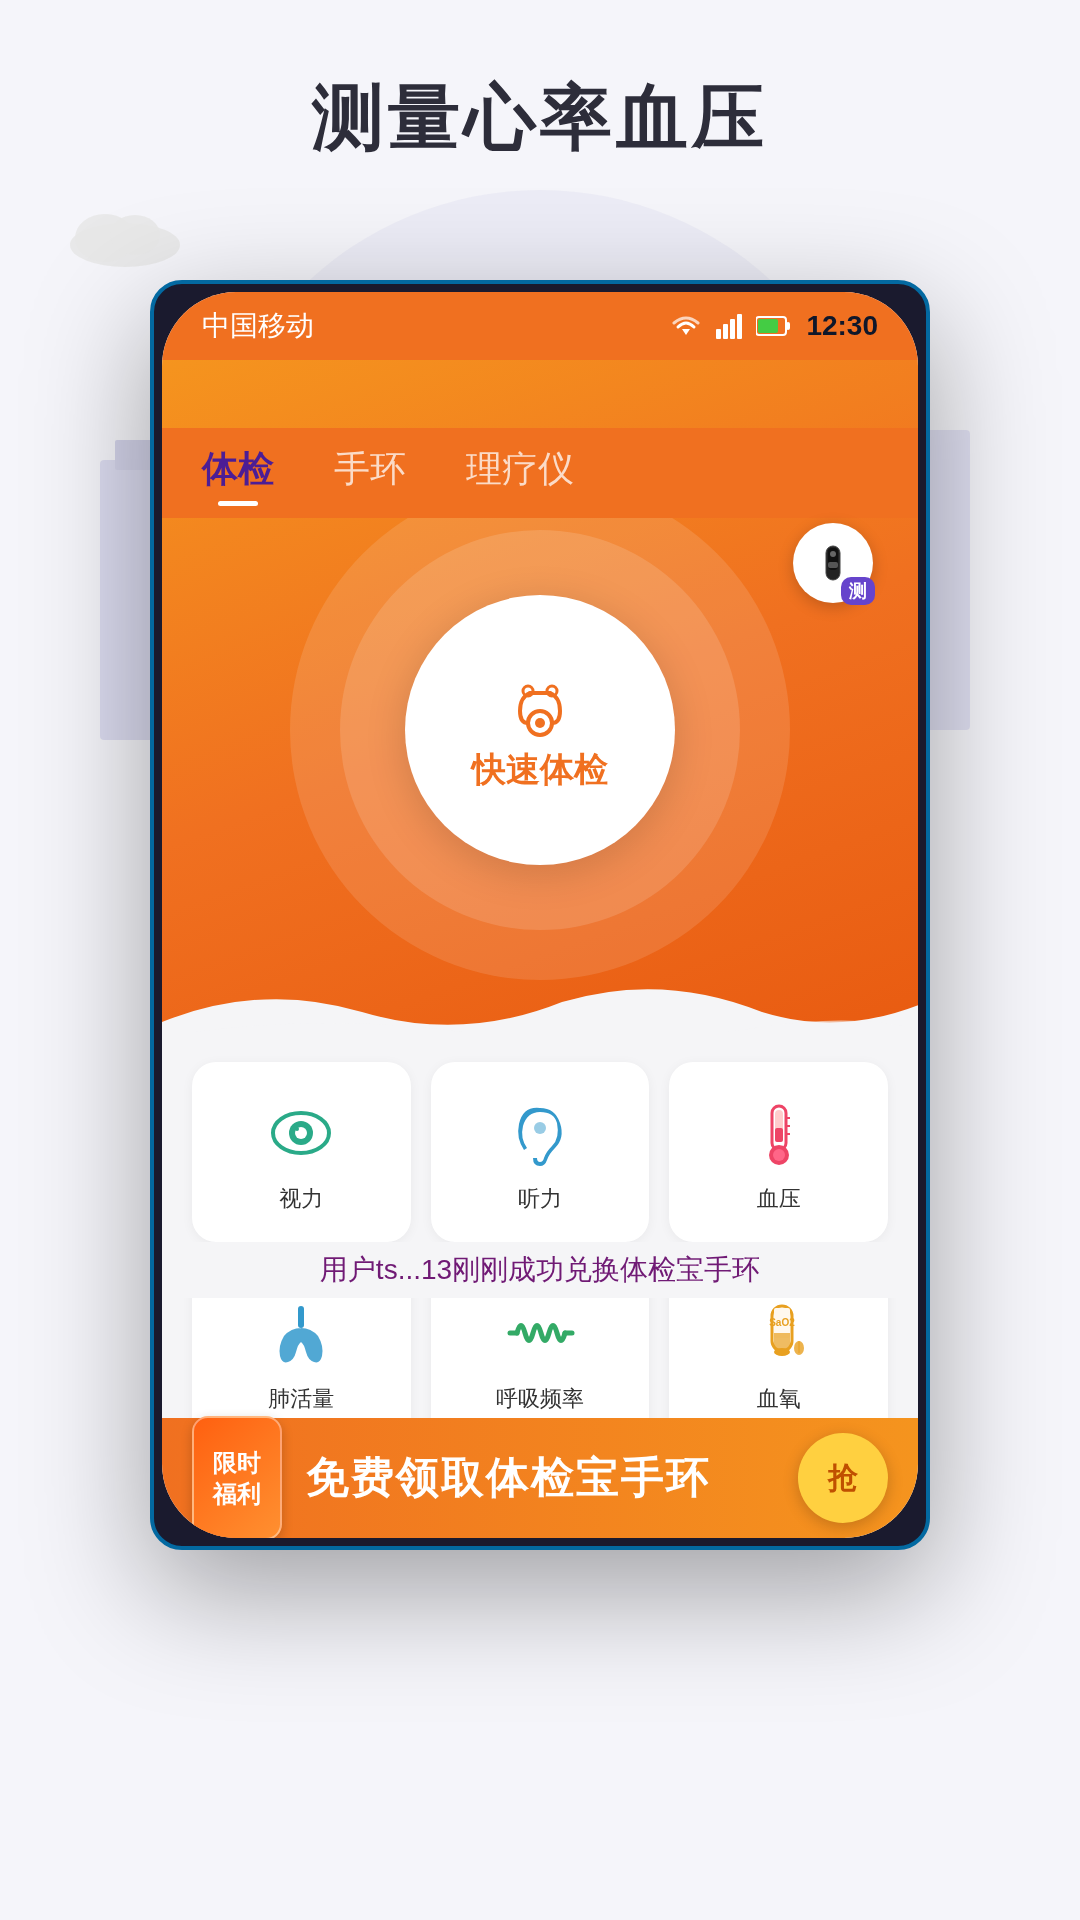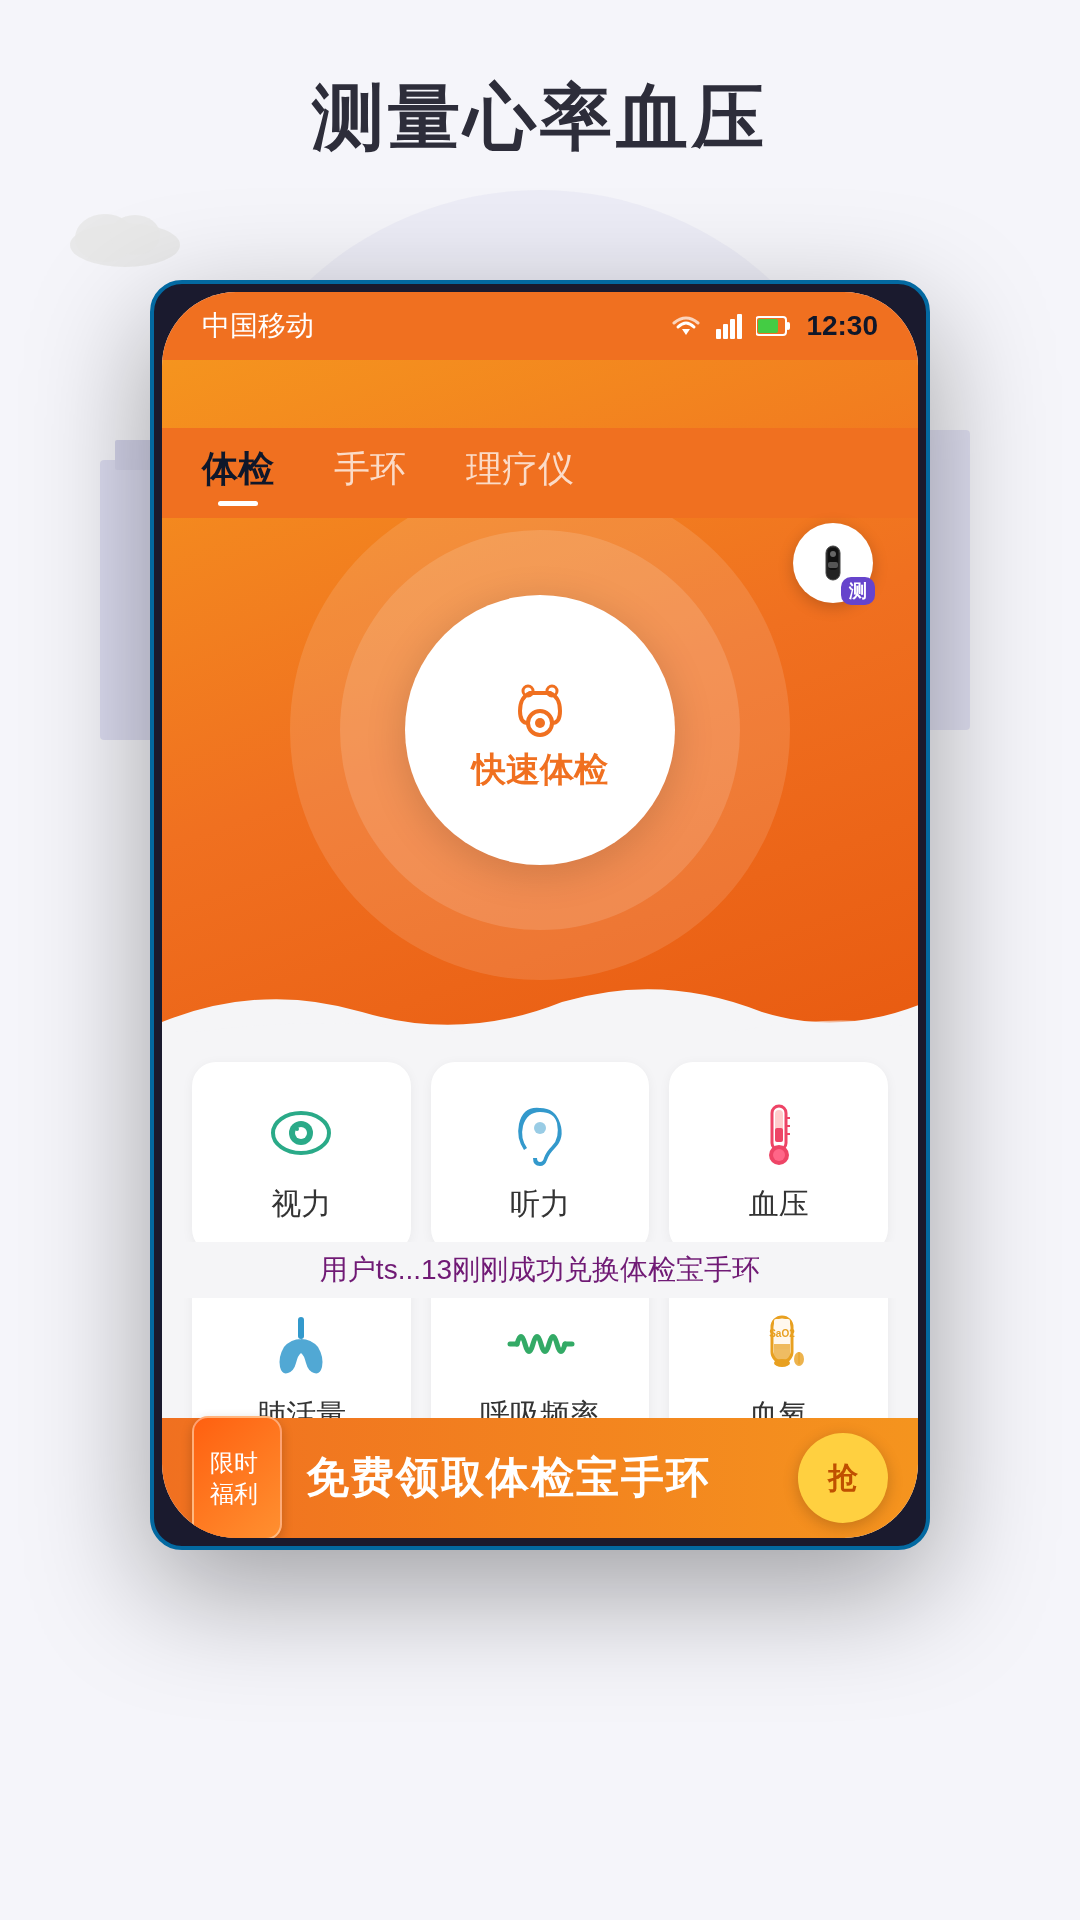--- a/index.html
+++ b/index.html
@@ -120,21 +120,21 @@
       color: rgba(255,255,255,0.75);
       font-size: 36px;
       font-weight: 500;
       margin-right: 60px;
       padding-bottom: 8px;
       position: relative;
       cursor: pointer;
     }
 
     .tab-item.active {
-      color: #0f172a;
+      color: #4c1d95;
       font-weight: 700;
       text-align: center;
     }
 
     .tab-item.active::after {
       content: '';
       position: absolute;
       bottom: -4px;
       left: 50%;
       transform: translateX(-50%);
@@ -274,21 +274,21 @@
       box-shadow: 0 2px 12px rgba(0,0,0,0.05);
     }
 
     .grid-cell-icon {
       font-size: 64px;
       margin-bottom: 16px;
       line-height: 1;
     }
 
     .grid-cell-label {
-      font-size: 30px;
+      font-size: 22px;
       color: #333;
       font-weight: 500;
     }
 
     
     .ticker {
       position: absolute;
       bottom: 120px;
       left: 0; right: 0;
       height: 56px;
@@ -314,23 +314,24 @@
       display: flex;
       align-items: center;
       padding: 0 30px;
       z-index: 8;
     }
 
     .banner-badge {
       background: linear-gradient(135deg, #ff6010, #ff9030);
       color: white;
       font-size: 24px;
-      font-weight: 400;
+      font-weight: 700;
       padding: 29px 16px;
       border-radius: 16px;
+      text-align: center;
       line-height: 1.3;
       margin-right: 24px;
       min-width: 90px;
       box-shadow: 0 4px 12px rgba(0,0,0,0.2);
       border: 2px solid rgba(255,255,255,0.4);
     }
 
     .banner-text {
       color: white;
       font-size: 43px;

